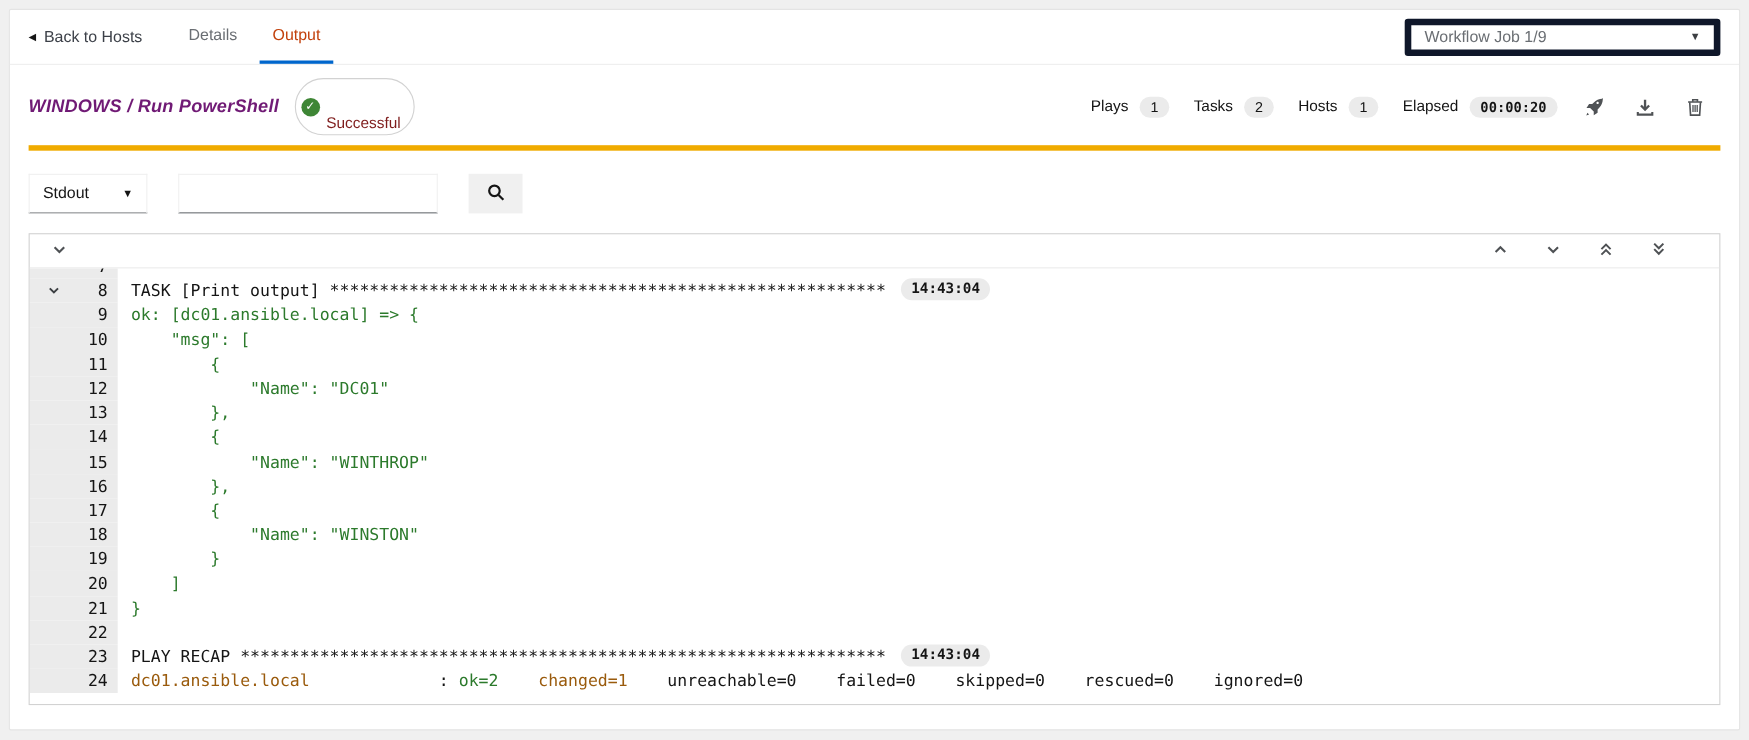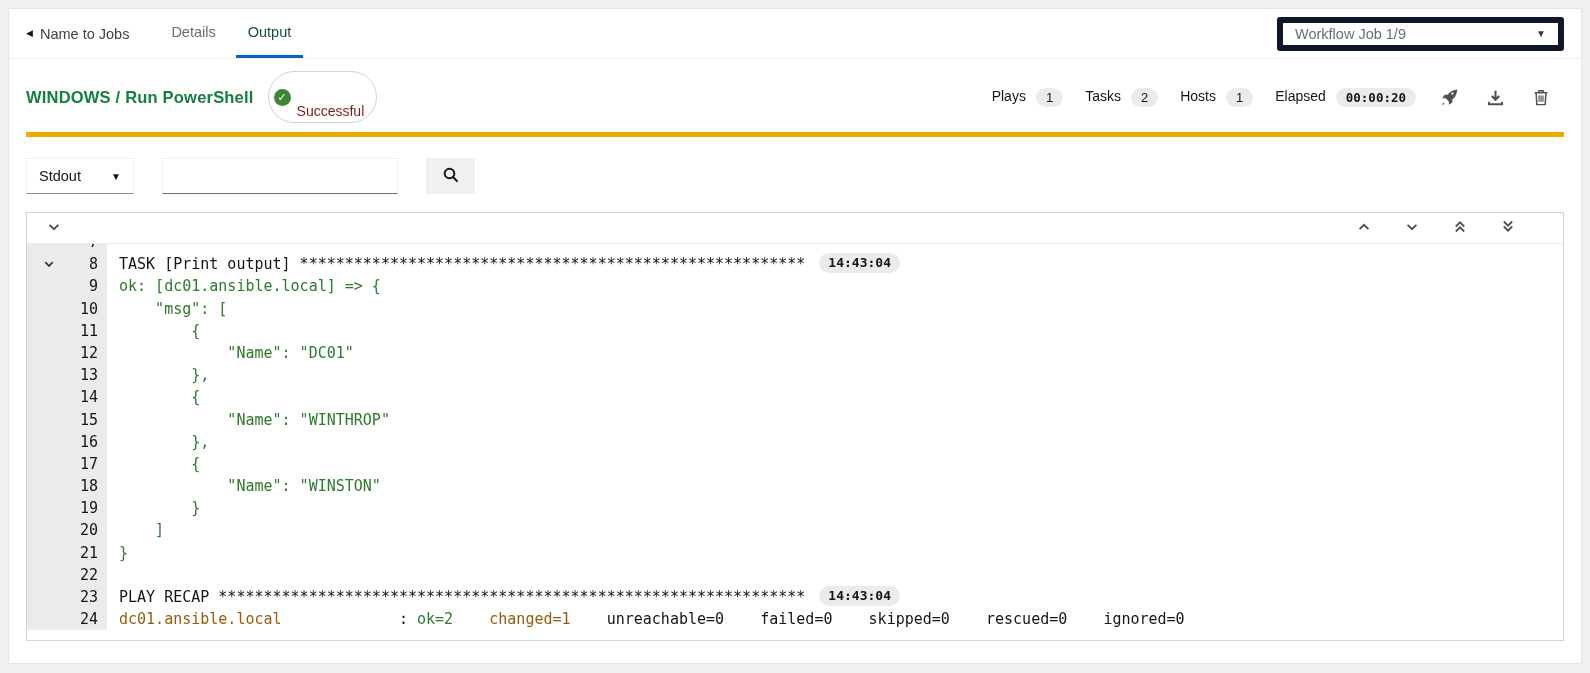--- a/index.html
+++ b/index.html
@@ -22,34 +22,34 @@
   }
   .back-link {
     display:flex; align-items:center; gap:7px; margin-right:30px;
     color:#3c4048; font-size:14.5px; cursor:pointer;
   }
   .back-caret { font-size:9px; color:#151515; line-height:1; }
   .tab {
     display:flex; align-items:center; padding:0 12px; margin-right:8px;
     color:#6a6e73; font-size:14.5px; border-bottom:3px solid transparent; cursor:pointer;
   }
-  .tab.active { color:#14532d; border-bottom-color:#0066cc; }
+  .tab.active { color:#c2410c; border-bottom-color:#0066cc; }
   .wf-select {
     margin-left:auto; align-self:center;
     width:287px; height:34px; display:flex; align-items:center;
     border:6px solid #0f172a; border-radius:3px; background:#fff;
     padding:0 12px; color:#6a6e73; font-size:14.5px; cursor:pointer;
   }
   .wf-select .caret { margin-left:auto; color:#3c3f42; font-size:10px; }
 
   
   .header-row {
     display:flex; align-items:center; height:70px; padding:0 17px; margin-top:3px;
   }
-  .job-title { font-size:16.5px; font-weight:bold; color:#15803d; letter-spacing:.2px; }
+  .job-title { font-size:16.5px; font-weight:bold; color:#701a75; letter-spacing:.2px;font-style:italic; }
   .status-badge {
     display:inline-flex; align-items:center; gap:6px; margin-left:14px;
     border:1px solid #d2d2d2; border-radius:30px; padding:3px 12px 3px 5px;
     background:#fff;
   }
   .check-circle {
     width:17px; height:17px; border-radius:50%; background:#3e8635;
     display:flex; align-items:center; justify-content:center;
     color:#fff; font-size:11px; line-height:1;
   }
@@ -120,21 +120,21 @@
 </style>
 </head>
 <body>
 
 <div class="page">
   <div class="card">
 
     <div class="tabbar">
       <div class="back-link">
         <span class="back-caret">◀</span>
-        <span>Name to Jobs</span>
+        <span>Back to Hosts</span>
       </div>
       <div class="tab">
         <span>Details</span>
       </div>
       <div class="tab active">
         <span>Output</span>
       </div>
       <div class="wf-select">
         <span>Workflow Job 1/9</span>
         <span class="caret">▼</span>

